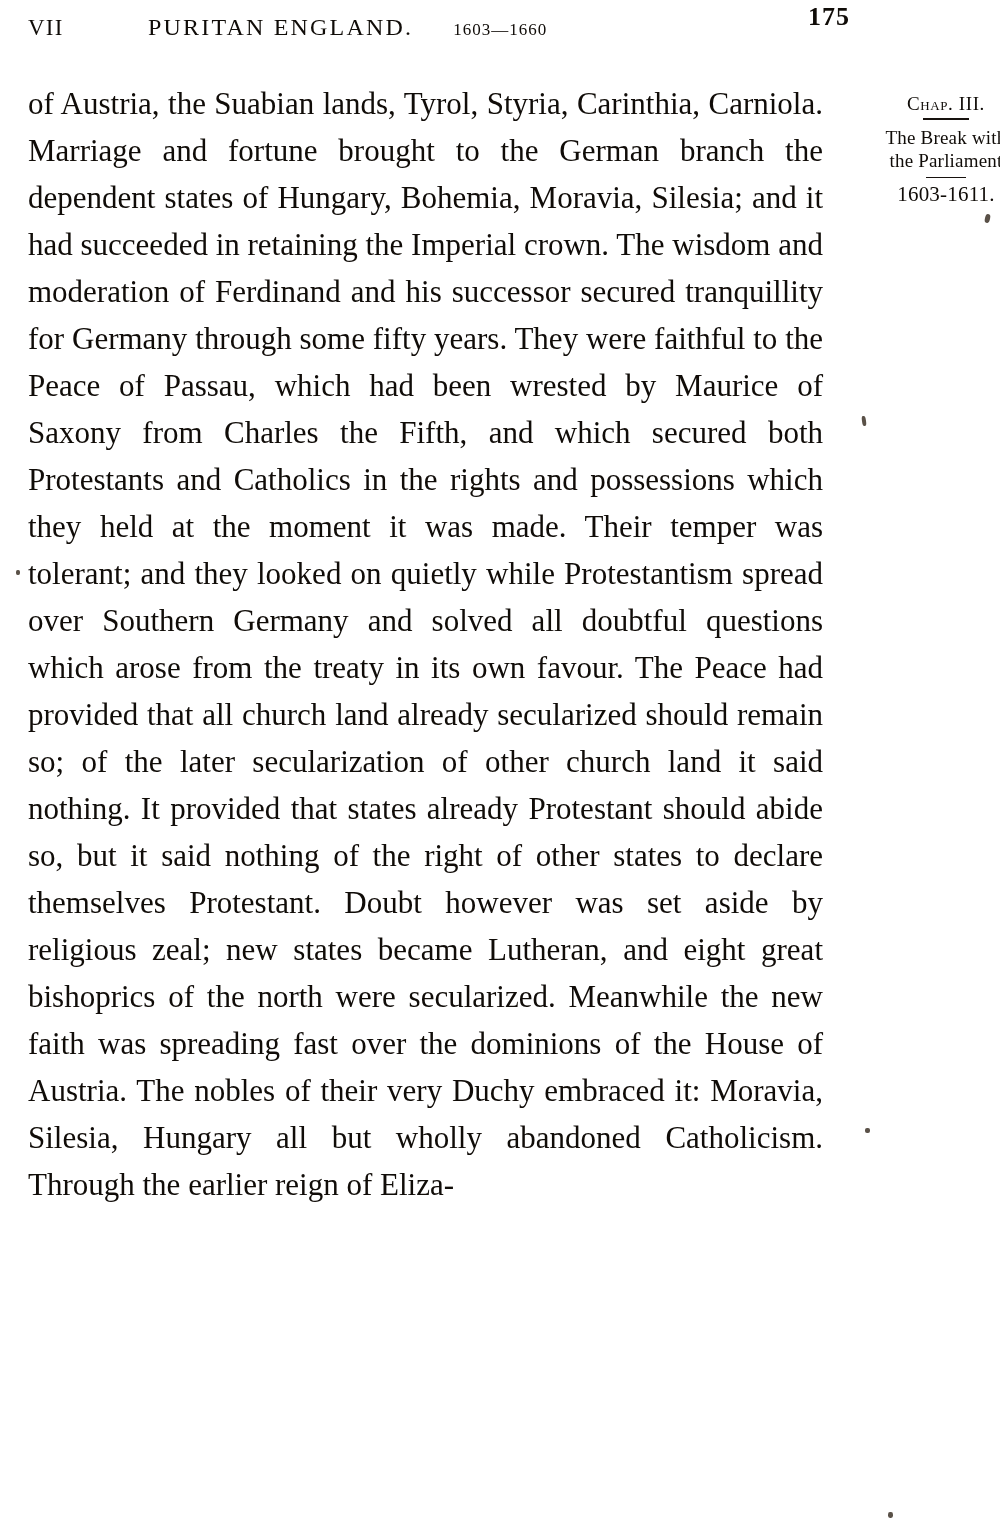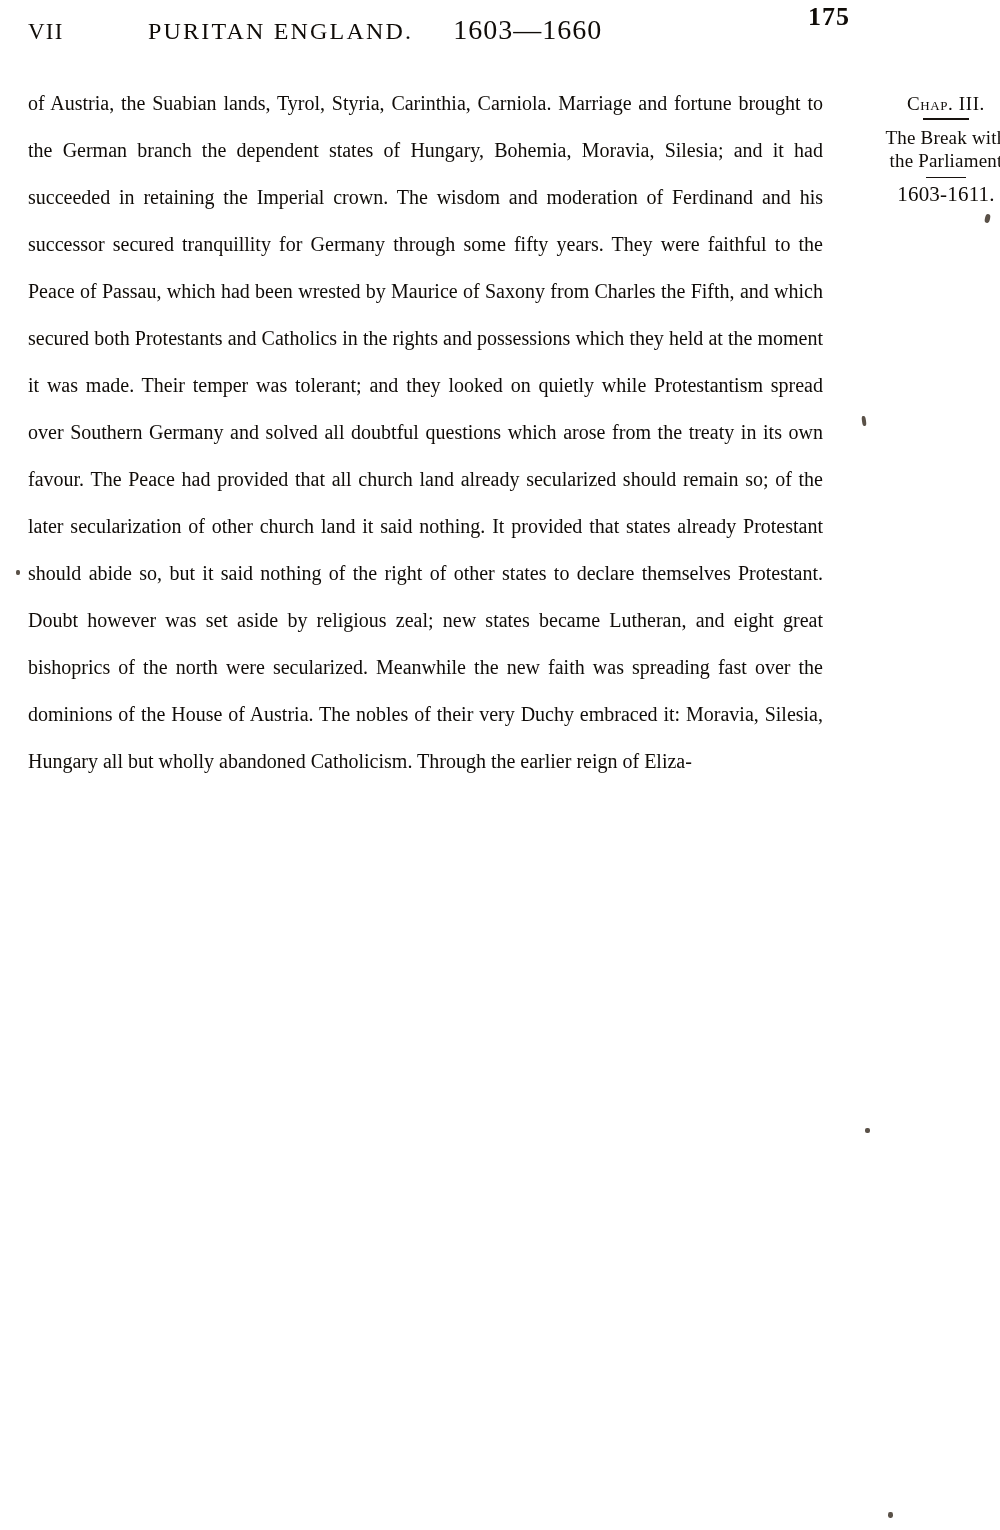--- a/index.html
+++ b/index.html
@@ -39,42 +39,42 @@
     letter-spacing: 1.2px;
     width: 120px;
   }
   .runhead .title {
     font-size: 24px;
     letter-spacing: 2.2px;
     white-space: nowrap;
   }
   .runhead .years {
     margin-left: 40px;
-    font-size: 28px;
+    font-size: 17px;
     letter-spacing: 1px;
     white-space: nowrap;
   }
   .folio-right {
     position: absolute;
     top: 2px;
     left: 770px;
     width: 80px;
     text-align: right;
     font-size: 26px;
     font-weight: 700;
     letter-spacing: 1px;
   }
 
   
   .textcol {
     position: absolute;
     top: 80px;
     left: 28px;
     width: 795px;
-    font-size: 20px;
+    font-size: 31px;
     line-height: 47px;
     text-align: justify;
     text-justify: inter-word;
     hyphens: none;
   }
   .textcol p {
     margin: 0;
     text-indent: 0;
   }
   .textcol p.last {

